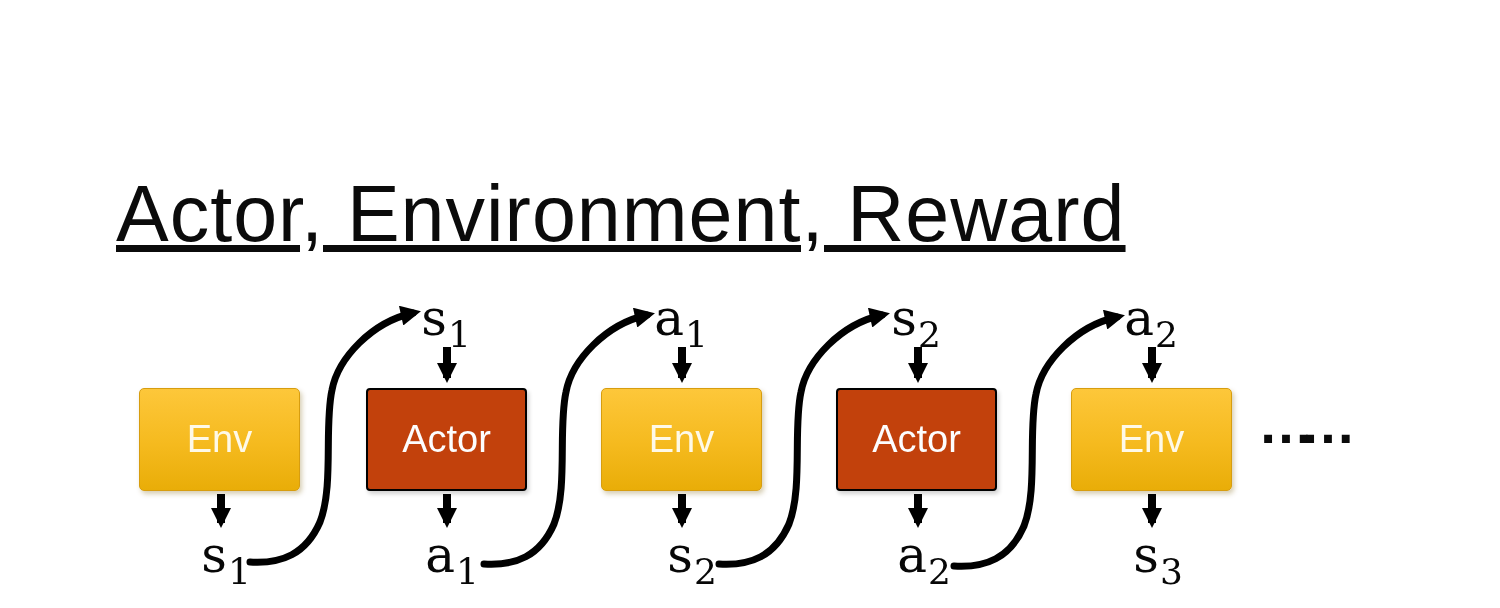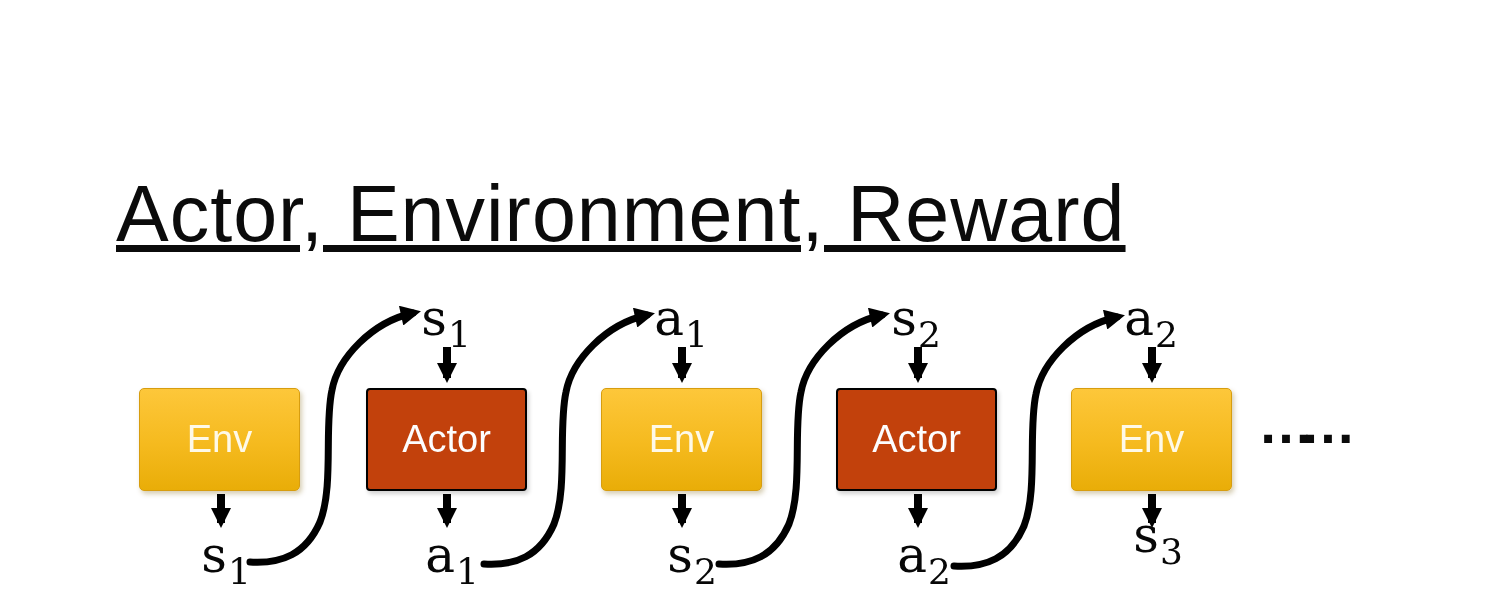--- a/index.html
+++ b/index.html
@@ -97,21 +97,21 @@
 
   <div class="vlabel" style="left:446px;top:293px"><span>s</span><span class="vsub">1</span></div>
   <div class="vlabel" style="left:681px;top:293px"><span>a</span><span class="vsub">1</span></div>
   <div class="vlabel" style="left:916px;top:293px"><span>s</span><span class="vsub">2</span></div>
   <div class="vlabel" style="left:1151px;top:293px"><span>a</span><span class="vsub">2</span></div>
 
   <div class="vlabel" style="left:226px;top:530px"><span>s</span><span class="vsub">1</span></div>
   <div class="vlabel" style="left:452px;top:530px"><span>a</span><span class="vsub">1</span></div>
   <div class="vlabel" style="left:692px;top:530px"><span>s</span><span class="vsub">2</span></div>
   <div class="vlabel" style="left:924px;top:530px"><span>a</span><span class="vsub">2</span></div>
-  <div class="vlabel" style="left:1158px;top:510px"><span>s</span><span class="vsub">3</span></div>
+  <div class="vlabel" style="left:1158px;top:530px"><span>s</span><span class="vsub">3</span></div>
 
   <div class="dots">……</div>
 
   <svg id="arrow-layer" width="1500" height="608" viewBox="0 0 1500 608">
     <defs>
       <marker id="headDown" viewBox="0 0 10 10" refX="7.5" refY="5" markerWidth="2.5" markerHeight="3.5" orient="auto">
         <path d="M0,0 L10,5 L0,10 z" fill="#000000"></path>
       </marker>
       <marker id="headCurve" viewBox="0 0 10 10" refX="6" refY="5" markerWidth="3" markerHeight="2.9" orient="auto">
         <path d="M0,0 L10,5 L0,10 z" fill="#000000"></path>

